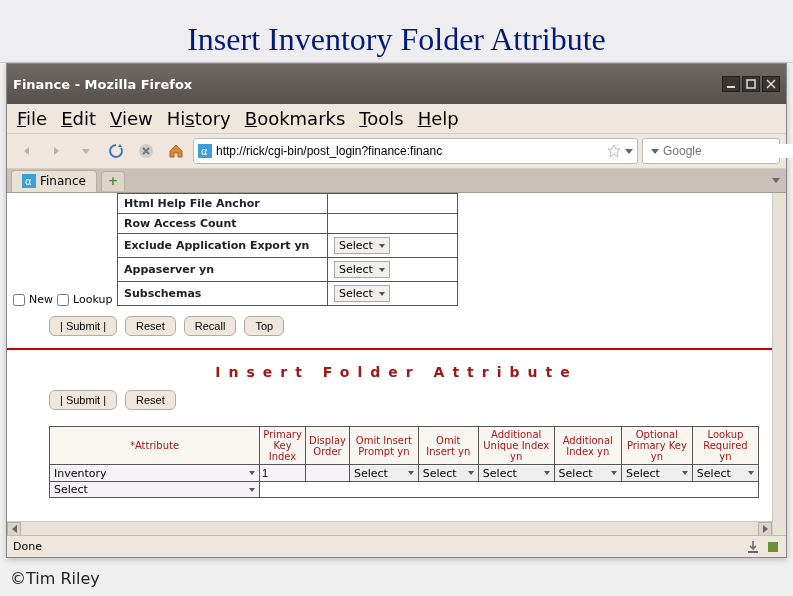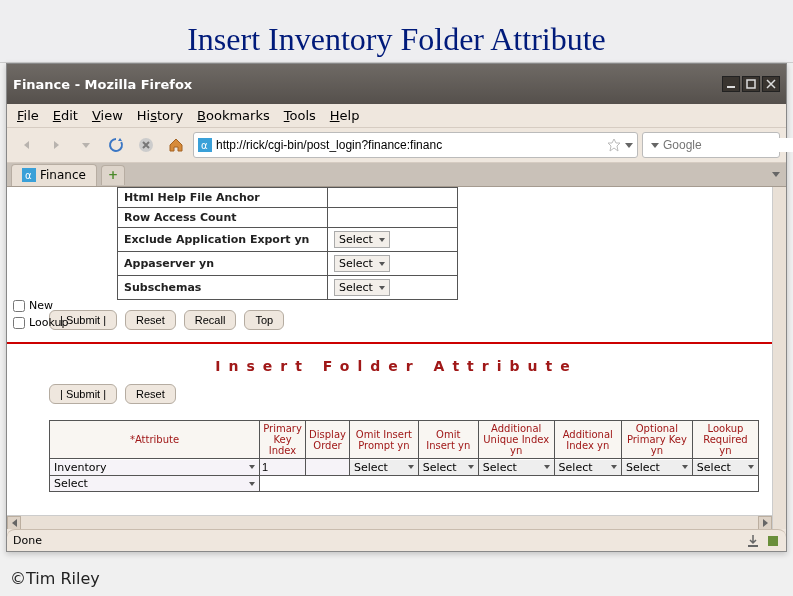--- a/index.html
+++ b/index.html
@@ -46,21 +46,21 @@
     color: #ddd;
     font-size: 10px;
     display: flex; align-items: center; justify-content: center;
     cursor: pointer;
   }
   
   .menubar {
     display: flex;
     gap: 14px;
     padding: 4px 10px;
-    font-size: 13px;
+    font-size: 18px;
     background: #efe7de;
     border-bottom: 1px solid #d6ccc2;
   }
   .menubar .m { cursor: pointer; }
   .menubar .m u { text-decoration: underline; }
   
   .navbar {
     display: flex;
     align-items: center;
     gap: 4px;
@@ -177,22 +177,22 @@
   .formtable td.lbl { width: 210px; font-weight:bold; color:#222; }
   .formtable td.fld { width: 130px; }
   .sel {
     border:1px solid #aaa;background:#f3efea;
     font-size:11px;padding:1px 4px;
     display:inline-flex;align-items:center;gap:6px;
     cursor:pointer;
   }
   .sel::after { content:""; width:0;height:0;border-left:3px solid transparent;border-right:3px solid transparent;border-top:4px solid #555; }
   .leftcol {
-    position:absolute; left:6px; top:12px; font-size:11px;
-    display:flex;flex-direction:column;gap:4px;padding-top:100px;
+    position:absolute; left:6px; top:0; font-size:11px;
+    display:flex;gap:4px;padding-top:100px;
   }
   .chk { display:flex;align-items:center;gap:4px; }
   .chk input { width:12px;height:12px; }
 
   .btnrow { display:flex;gap:8px;padding:10px 0 12px 42px; }
   .btn {
     font-size:11px;padding:3px 10px;
     border:1px solid #b5aca1;background:#efe7de;border-radius:6px;
     cursor:pointer;
   }
@@ -219,21 +219,21 @@
   .fatable td input[type=text] {
     width:100%;border:none;padding:2px;font-size:11px;background:#f6f3f8;
   }
   .fatable td .sel { width:100%;justify-content:space-between;border:none;background:#eee; }
   .fatable td .sel.inv { background:#f6f3f8; }
 
   
   .statusbar {
     display:flex;align-items:center;background:#efe7de;
     border-top:1px solid #c9bcae;height:22px;font-size:11px;
-    padding:0 6px;gap:6px;border-radius:8px;
+    padding:0 6px;gap:6px;
   }
   .statusbar .spacer { flex:1; }
 
   
   .footnote {
     position:absolute;left:10px;bottom:8px;font-size:16px;color:#222;
   }
 
   svg { display:block; }
 </style>

